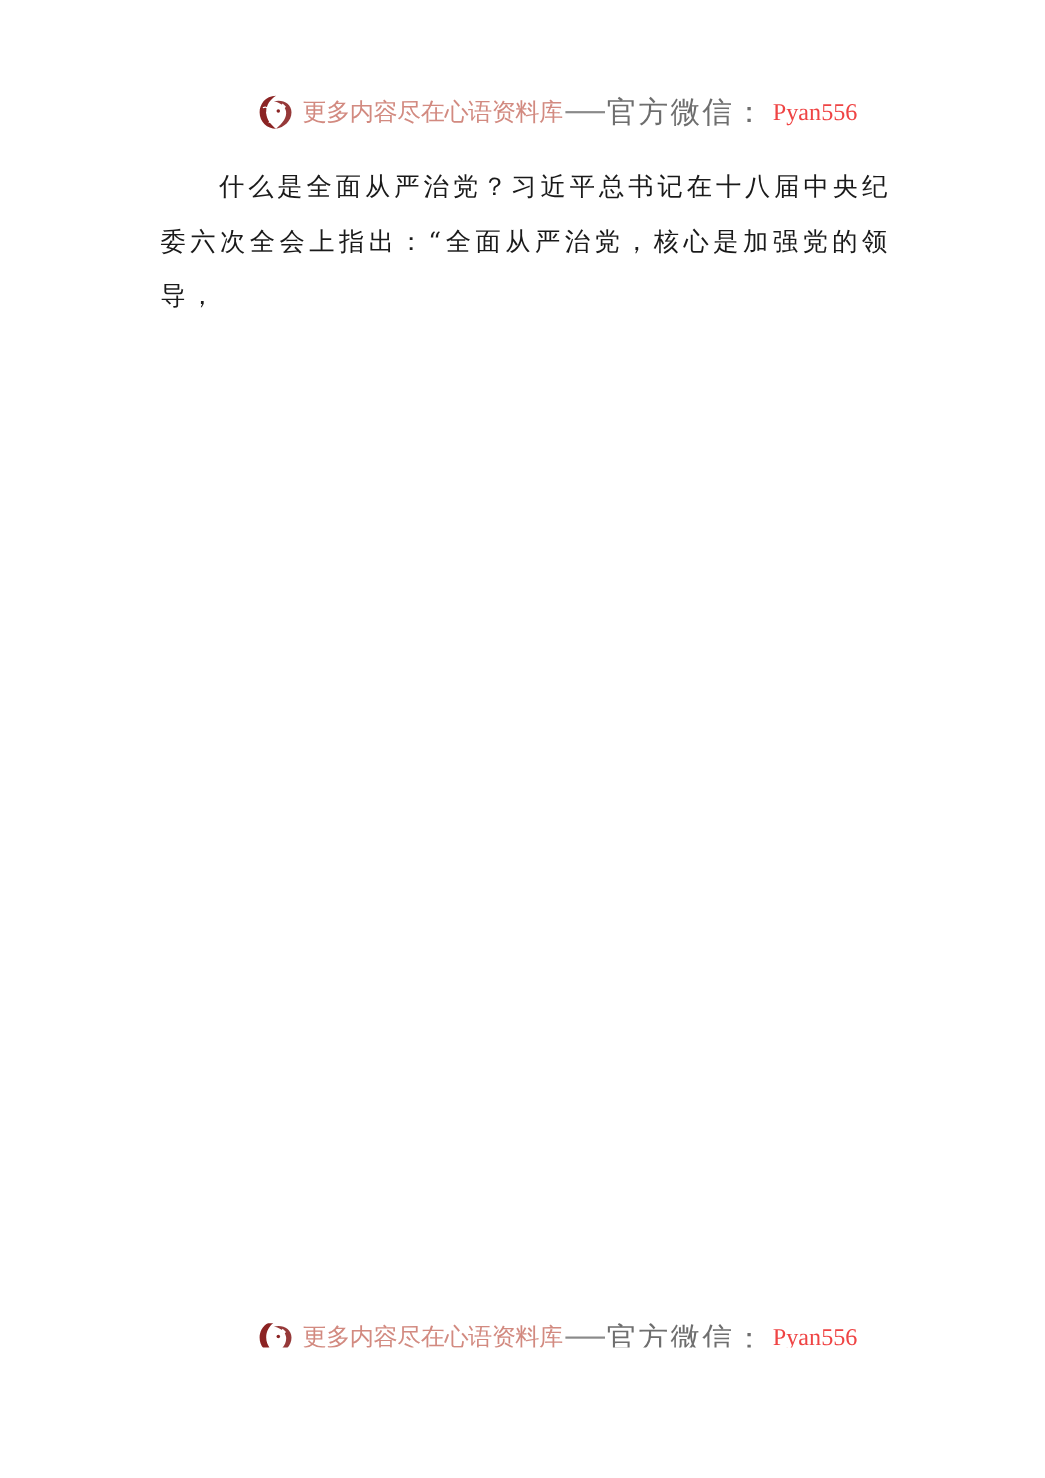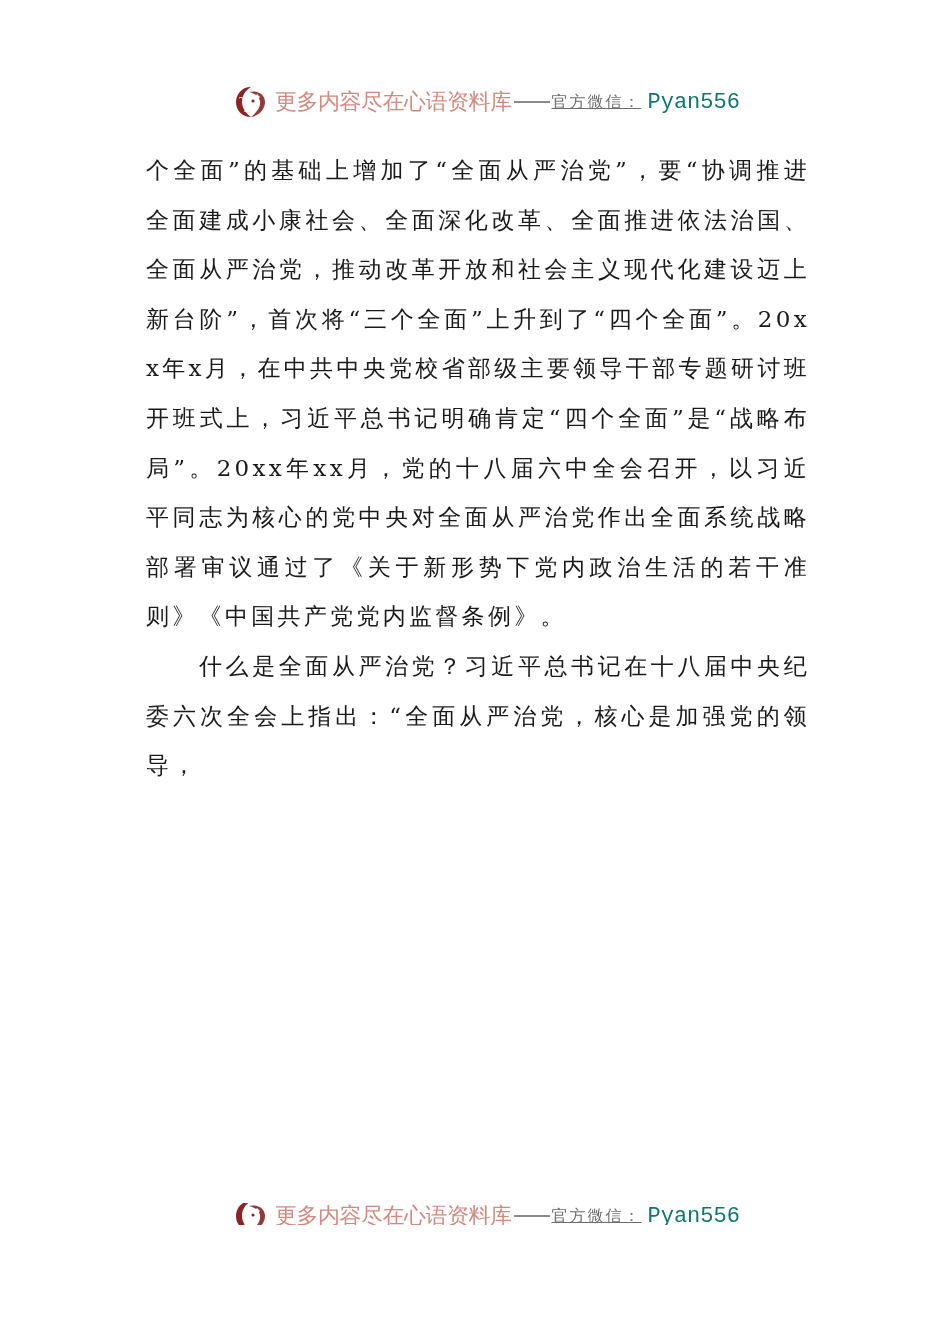--- a/index.html
+++ b/index.html
@@ -54,29 +54,28 @@
     .wm-dash {
       display: inline-block;
       width: 36px;
       height: 1.5px;
       background: #8a8a8a;
       margin: 0 2px;
       vertical-align: middle;
     }
     .wm-wechat {
       font-family: "DejaVu Sans", "Liberation Sans", sans-serif;
-      font-size: 16px;
+      font-size: 27px;
       color: #6e6e6e;
       letter-spacing: 2px;
-      text-decoration: underline;
     }
     .wm-id {
-      font-family: Liberation Mono, monospace;
+      font-family: Liberation Serif, serif;
       font-size: 22px;
-      color: #0f766e;
+      color: #ef4444;
       margin-left: 6px;
     }
     .content {
       position: absolute;
       left: 146px;
       top: 146px;
       width: 664px;
     }
     .para {
       margin: 0;
@@ -105,21 +104,20 @@
       <path d="M6 14 C10 12 12 16 9 19" stroke="#ffffff" stroke-width="1" fill="none"></path>
     </svg>
     <span class="wm-main">更多内容尽在心语资料库</span>
     <span class="wm-dash"></span>
     <span class="wm-wechat">官方微信：</span>
     <span class="wm-id">Pyan556</span>
   </div>
 </div>
 
 <div class="content">
-  <p class="para">个全面”的基础上增加了“全面从严治党”，要“协调推进全面建成小康社会、全面深化改革、全面推进依法治国、全面从严治党，推动改革开放和社会主义现代化建设迈上新台阶”，首次将“三个全面”上升到了“四个全面”。20xx年x月，在中共中央党校省部级主要领导干部专题研讨班开班式上，习近平总书记明确肯定“四个全面”是“战略布局”。20xx年xx月，党的十八届六中全会召开，以习近平同志为核心的党中央对全面从严治党作出全面系统战略部署审议通过了《关于新形势下党内政治生活的若干准则》《中国共产党党内监督条例》。</p>
   <p class="para indent">什么是全面从严治党？习近平总书记在十八届中央纪委六次全会上指出：“全面从严治党，核心是加强党的领导，</p>
 </div>
 
 <div class="watermark bottom">
   <div class="wm-inner">
     <svg class="logo" viewBox="0 0 36 36">
       <path d="M18 3 C8 3 3 11 3 18 C3 27 10 33 18 33 C14 30 9 25 9 18 C9 11 13 6 18 3 Z" fill="#8b2323"></path>
       <path d="M16 8 C24 6 32 10 32 18 C32 26 25 32 18 33 C24 28 28 23 27 17 C26 12 21 9 16 8 Z" fill="#8b2323" opacity="0.9"></path>
       <path d="M14 22 L24 10 L27 13 L17 24 Z" fill="#ffffff"></path>
       <path d="M13 23 L16 26 L11 28 Z" fill="#ffffff"></path>

